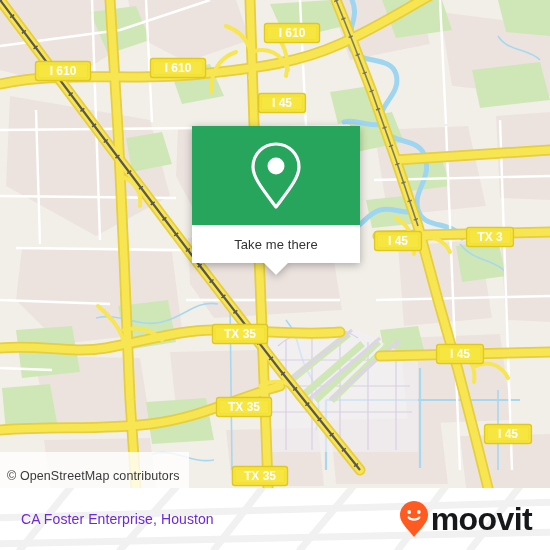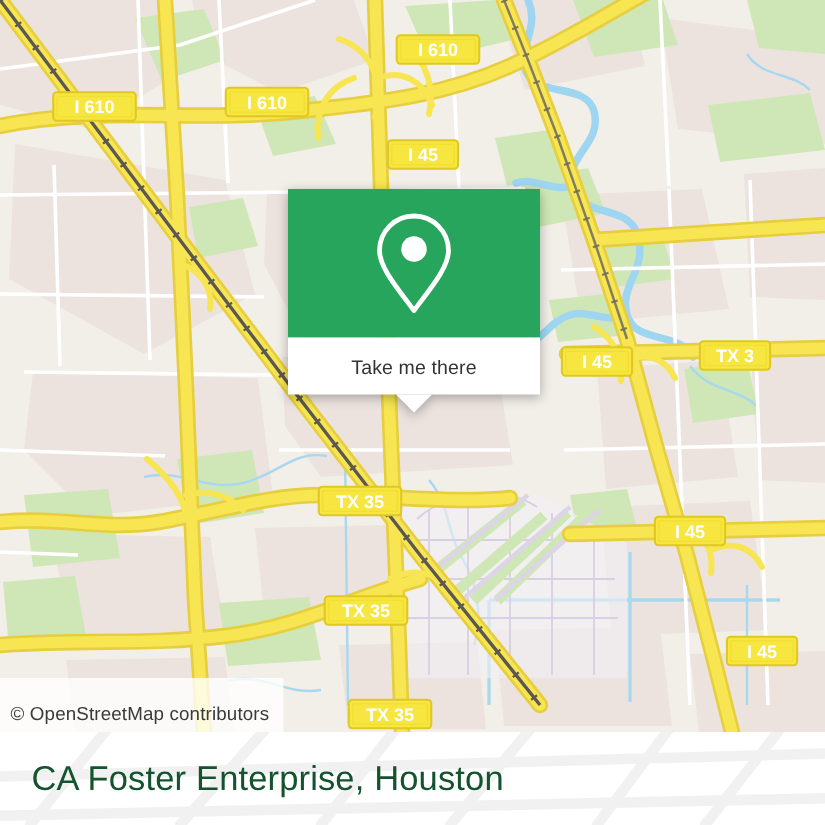--- a/index.html
+++ b/index.html
@@ -107,22 +107,22 @@
     left: 0;
     top: 0;
     opacity: 1;
     pointer-events: none;
   }
   #footer-title {
     position: absolute;
     left: 21px;
     top: 50%;
     transform: translateY(-50%);
-    font-size: 23px;
-    color: #14532d;
+    font-size: 14px;
+    color: #6d28d9;
     letter-spacing: 0.1px;
     white-space: nowrap;
   }
   #brand {
     position: absolute;
     right: 18px;
     top: 50%;
     transform: translateY(-50%);
     display: flex;
     align-items: center;
@@ -390,15 +390,24 @@
         <path d="M120,62 L186,-12"></path>
         <path d="M214,62 L270,-10"></path>
         <path d="M300,62 L362,-12"></path>
         <path d="M398,62 L452,-10"></path>
         <path d="M470,62 L528,-12"></path>
         <path d="M-10,30 L560,14"></path>
         <path d="M-10,56 L560,44"></path>
       </g>
     </svg>
     <div id="footer-title">CA Foster Enterprise, Houston</div>
+    <div id="brand">
+      <svg width="30" height="38" viewBox="0 0 30 38">
+        <path d="M15 1 C7.3 1 1 7.3 1 15 C1 23 9 29 15 37 C21 29 29 23 29 15 C29 7.3 22.7 1 15 1 Z" fill="#ff5a1f"></path>
+        <circle cx="10.2" cy="12" r="1.9" fill="#ffffff"></circle>
+        <circle cx="19.8" cy="12" r="1.9" fill="#ffffff"></circle>
+        <path d="M9.6 17.4 C11.6 20.4 18.4 20.4 20.4 17.4" fill="none" stroke="#ffffff" stroke-width="2.2" stroke-linecap="round"></path>
+      </svg>
+      <div id="brand-wordmark">moovit</div>
+    </div>
   </div>
 
 </div>
 
 </body></html>

